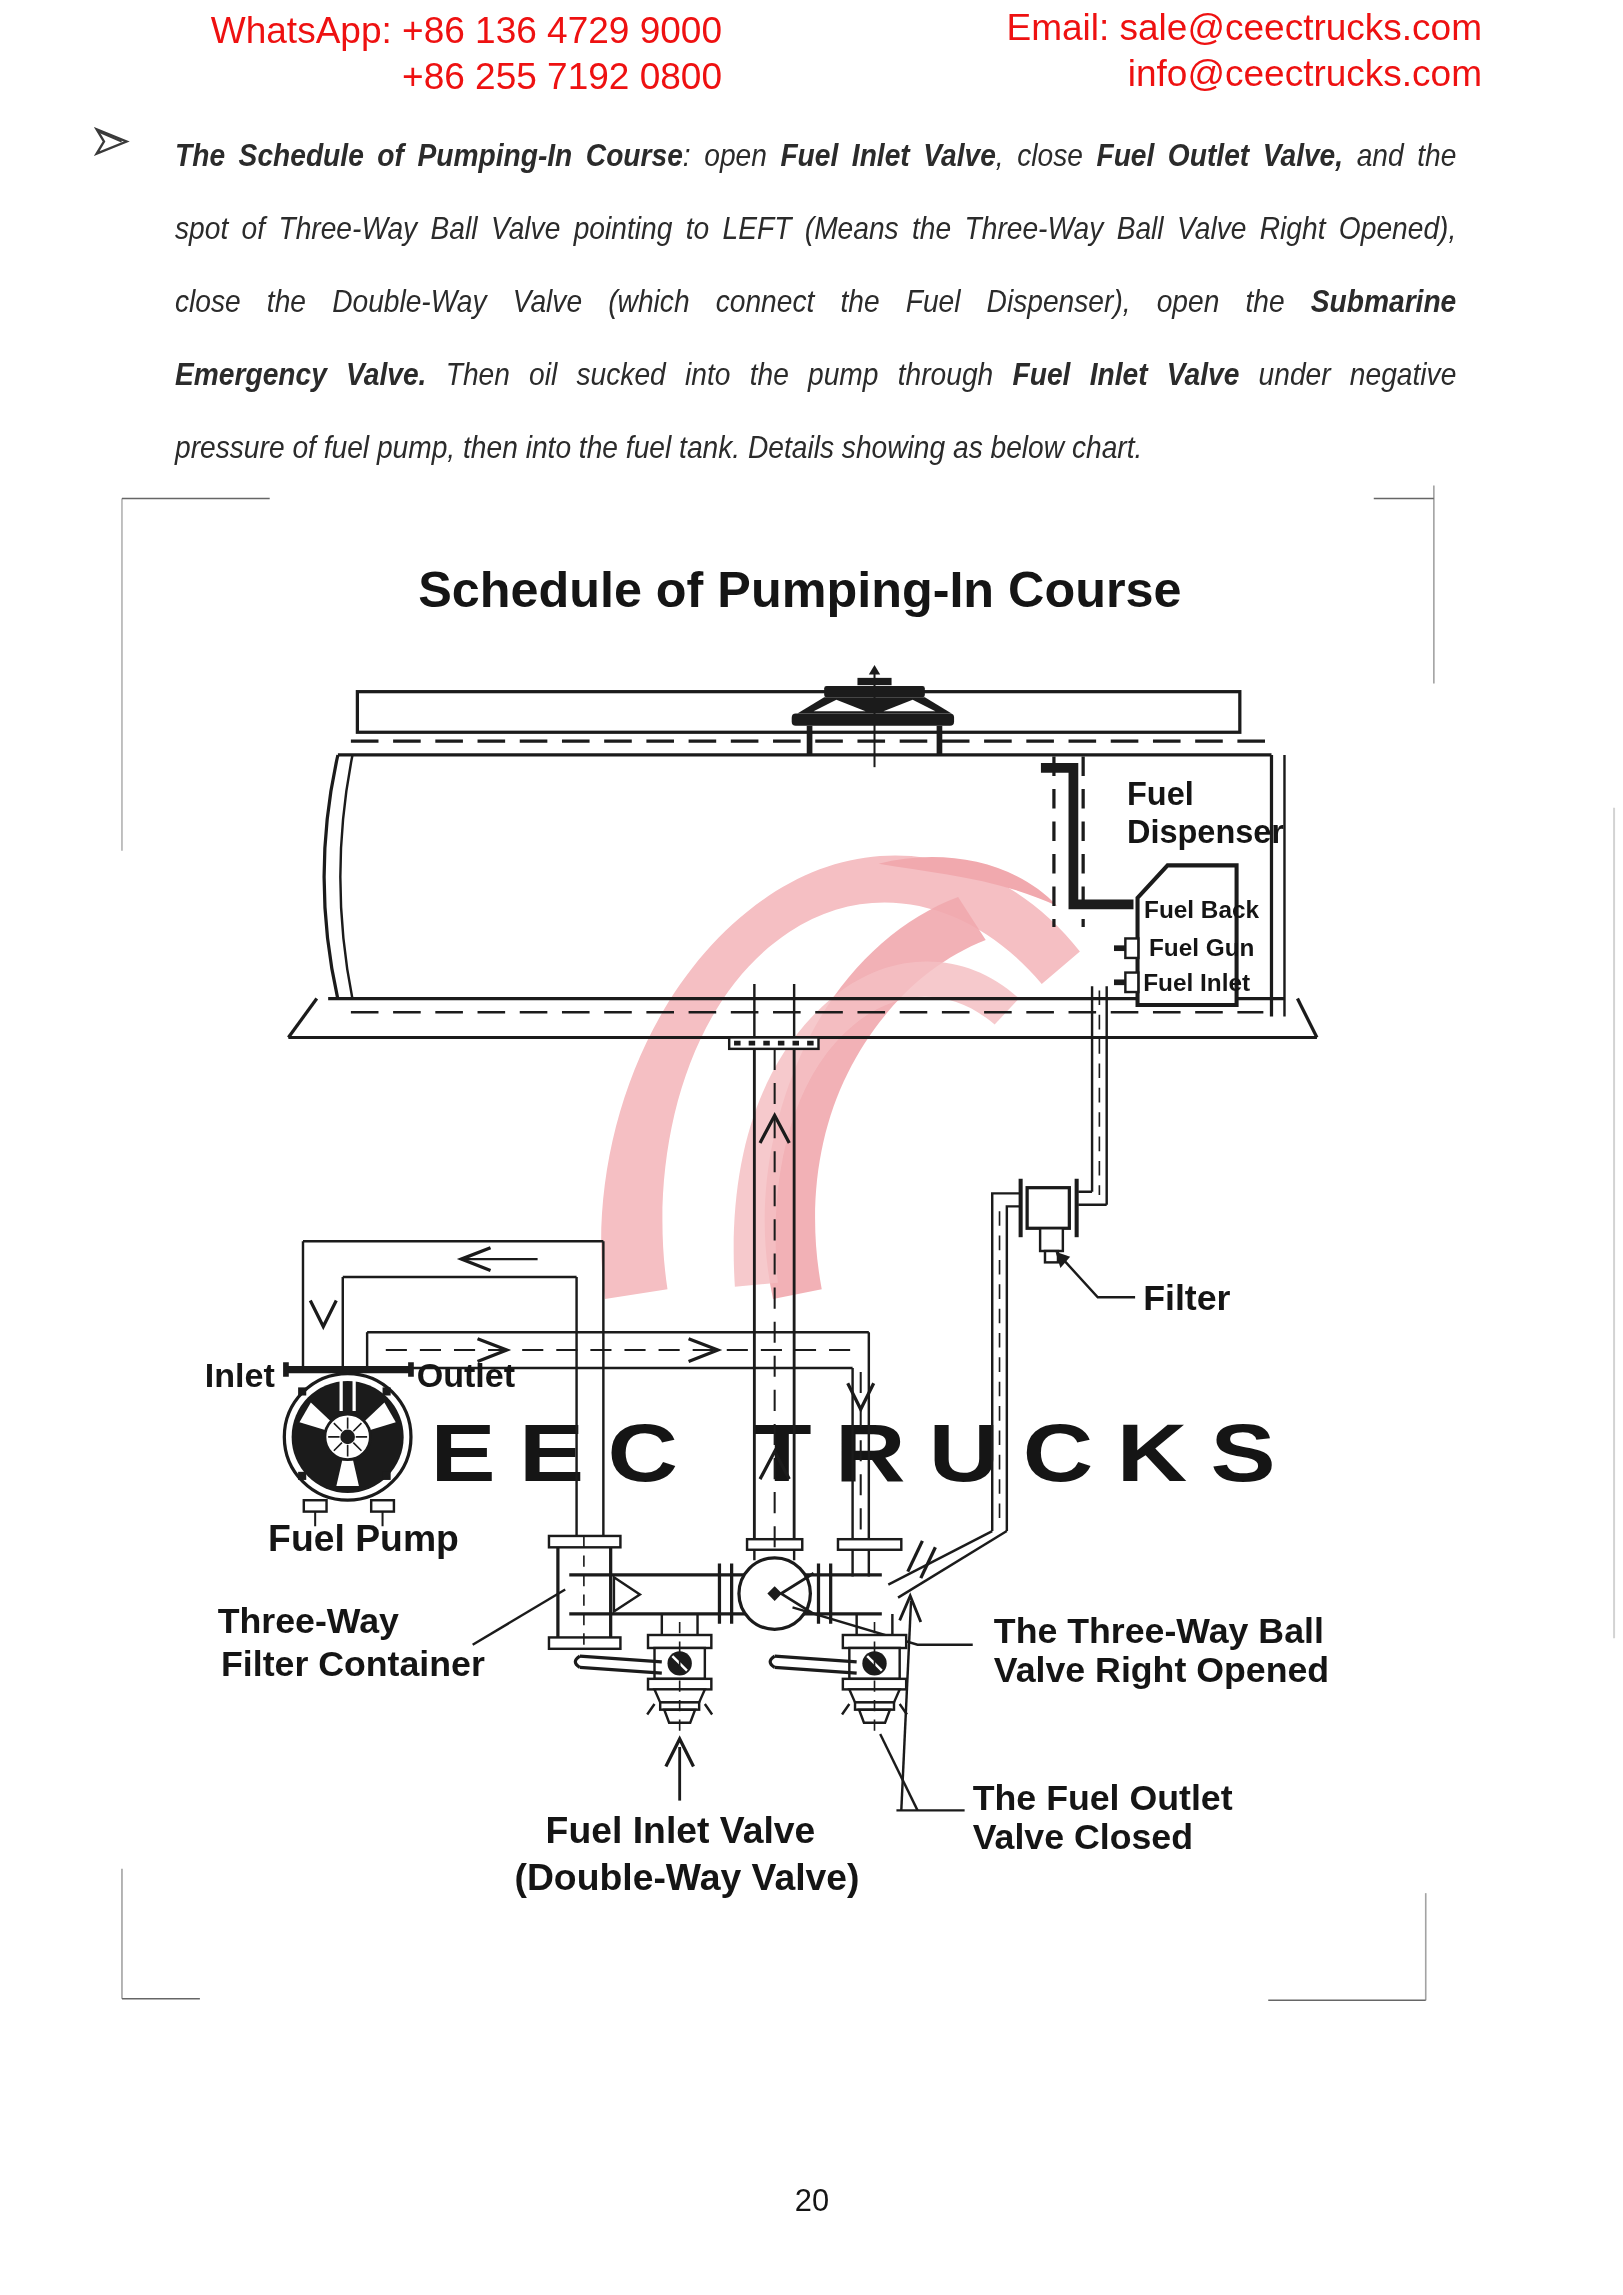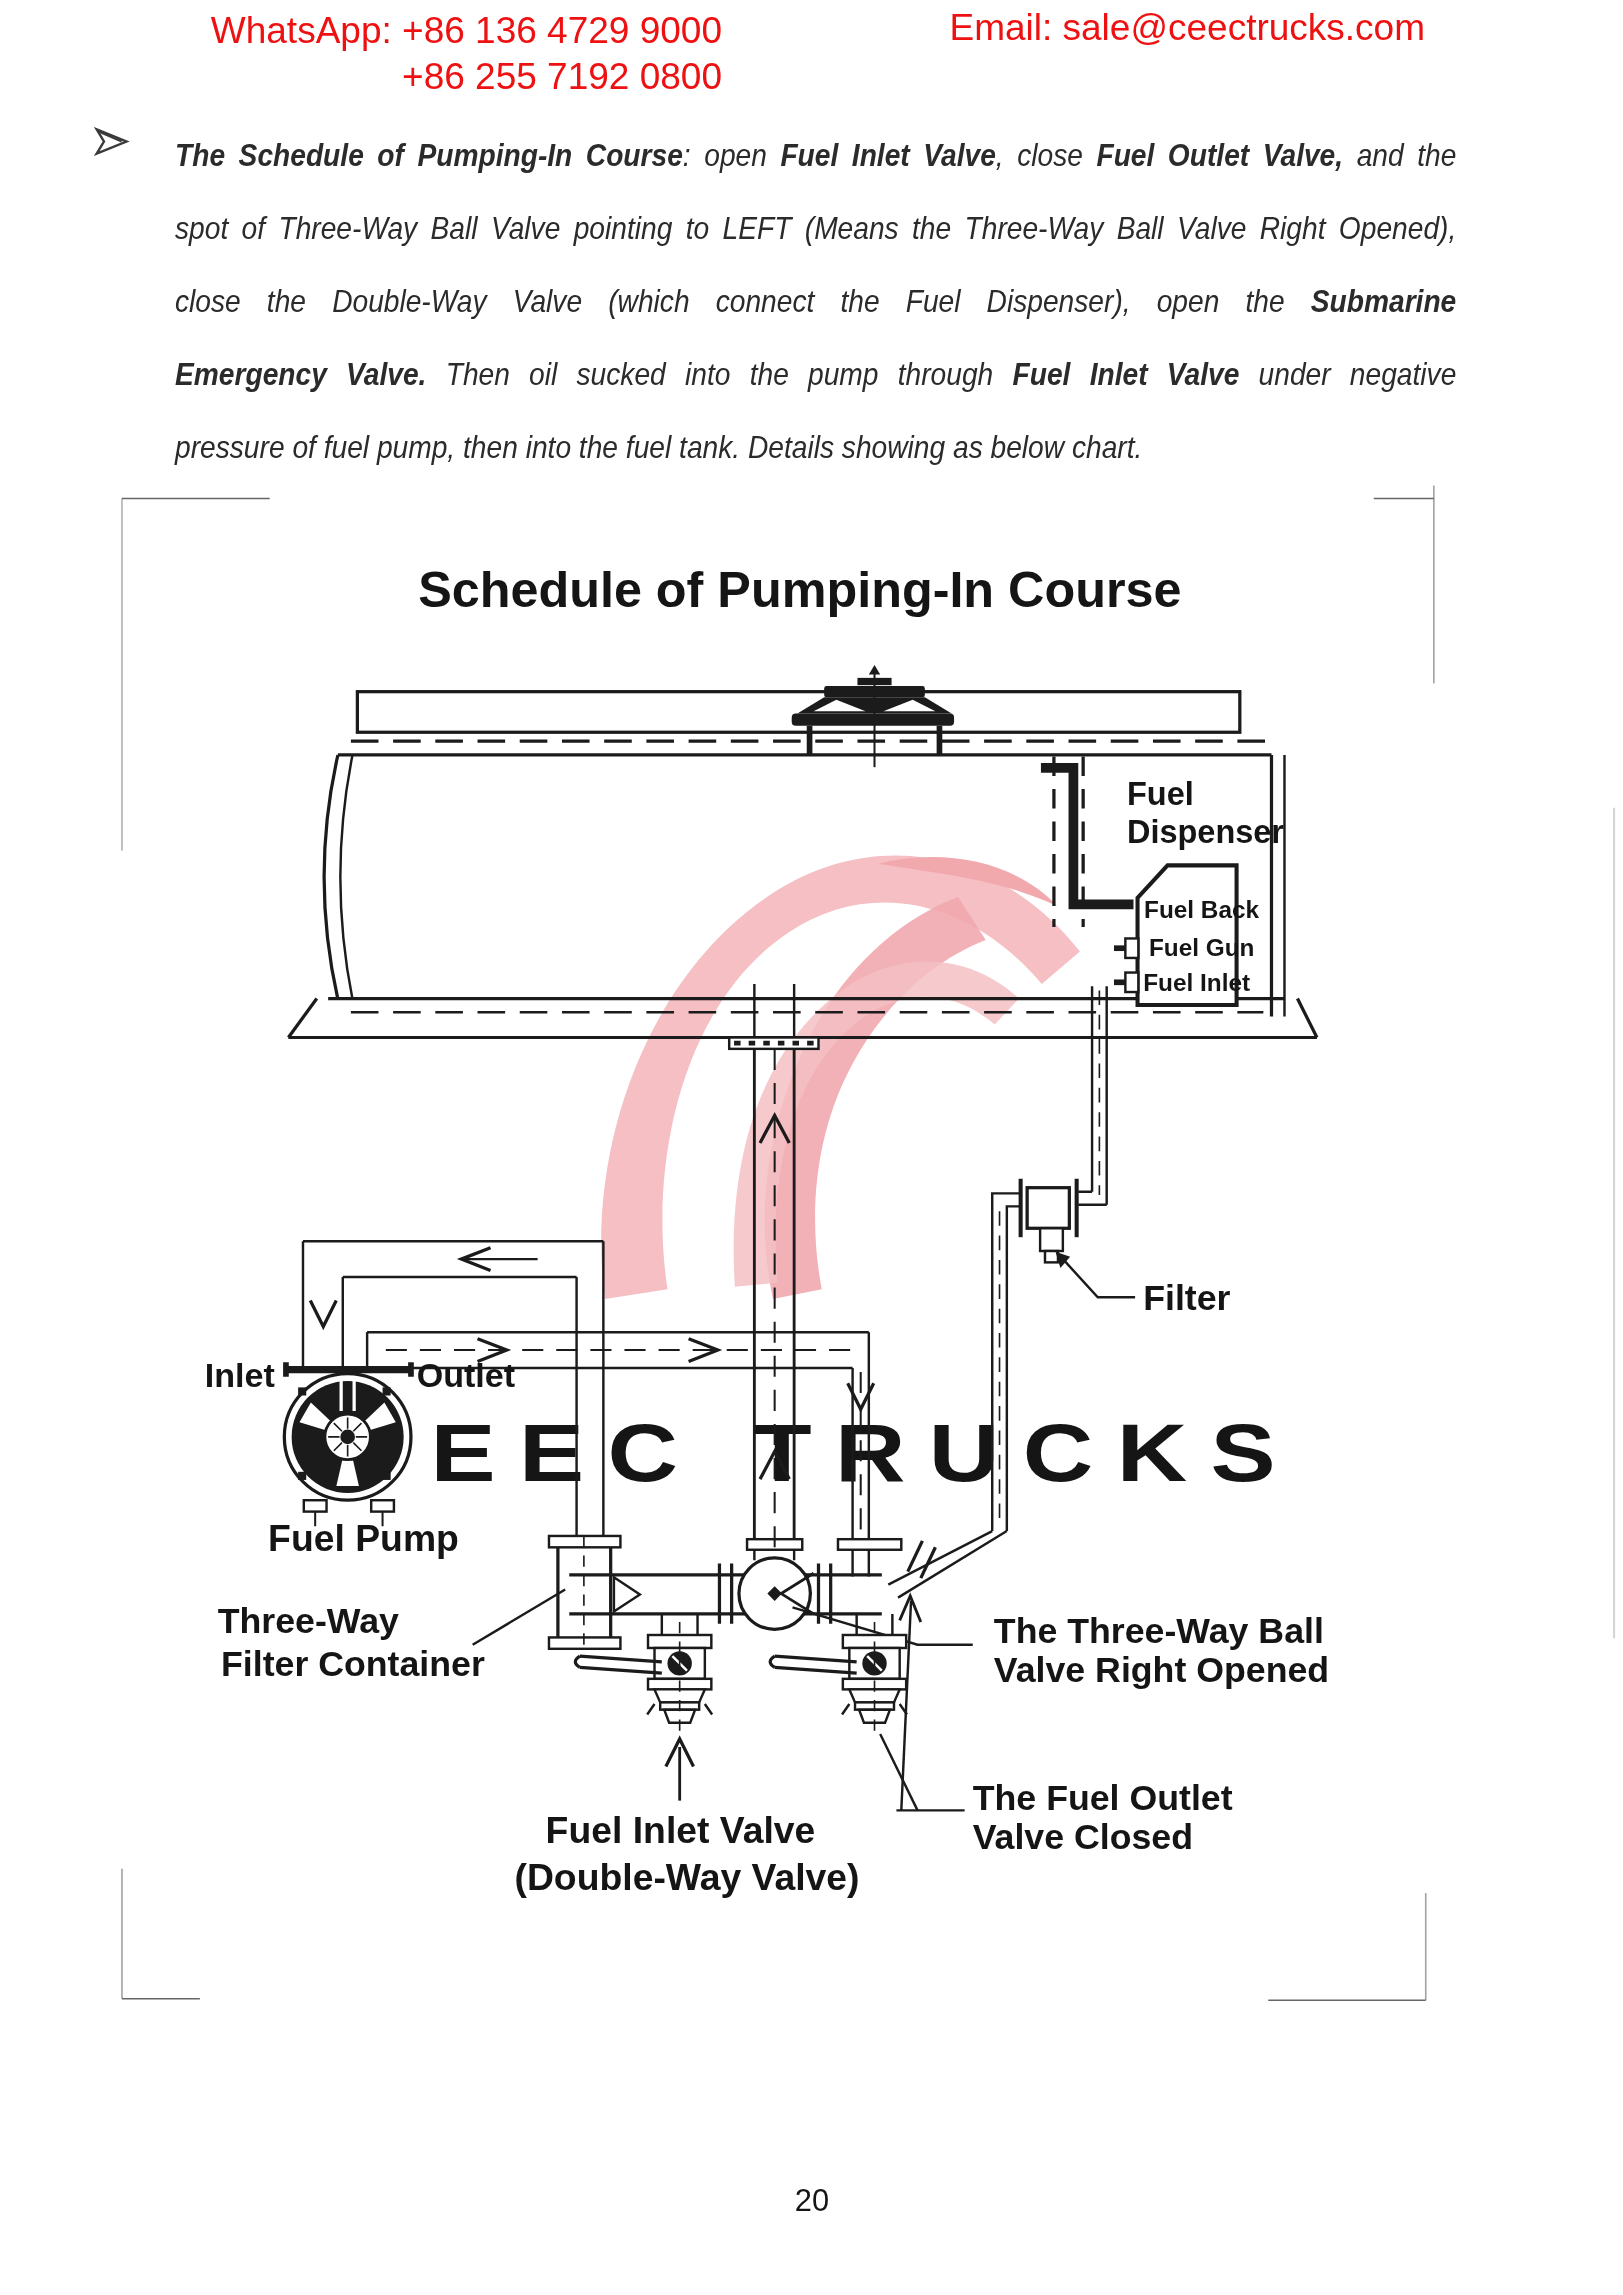--- a/index.html
+++ b/index.html
@@ -14,21 +14,21 @@
   html,body{width:1624px;height:2295px;}
   body{
     position:relative;
     background:#ffffff;
     font-family:"Liberation Sans", sans-serif;
     color:var(--text-dark);
     overflow:hidden;
   }
   .hdr-block{position:absolute;color:var(--accent-red);font-size:37px;line-height:46px;text-align:right;white-space:nowrap;}
   #hdr-left{left:176px;top:8px;width:546px;}
-  #hdr-right{left:904px;top:4.9px;width:521px;}
+  #hdr-right{left:961px;top:4.9px;width:521px;}
   #bullet{position:absolute;left:94px;top:127px;width:36px;height:29px;}
   #paragraph{
     position:absolute;left:175px;top:119px;
     width:1456px;
     transform:scaleX(.88);
     transform-origin:left top;
     font-size:32px;font-style:italic;color:#2b2b2b;
   }
   .para-line{height:73px;line-height:73px;white-space:nowrap;}
   .para-line.j{white-space:normal;text-align:justify;text-align-last:justify;height:73px;overflow:hidden;}
@@ -40,20 +40,21 @@
 </style>
 </head>
 <body>
 
 <div id="hdr-left" class="hdr-block">
   <div>WhatsApp: +86 136 4729 9000</div>
   <div>+86 255 7192 0800</div>
 </div>
 <div id="hdr-right" class="hdr-block">
   <div>Email: sale@ceectrucks.com</div>
+  <div>info@ceectrucks.com</div>
 </div>
 
 <span id="bullet">
   <svg width="36" height="29" viewBox="0 0 44 36">
     <path d="M3,3 L40,18 L3,33 L12,18 Z" fill="#fff" stroke="#3a3a3a" stroke-width="3" stroke-linejoin="miter"></path>
     <path d="M6,6 L34,18" stroke="#3a3a3a" stroke-width="2.5" fill="none"></path>
   </svg>
 </span>
 <div id="paragraph">
     <div class="para-line j"><b>The Schedule of Pumping-In Course</b><span>: open </span><b>Fuel Inlet Valve</b><span>, close </span><b>Fuel Outlet Valve,</b><span> and the</span></div>

